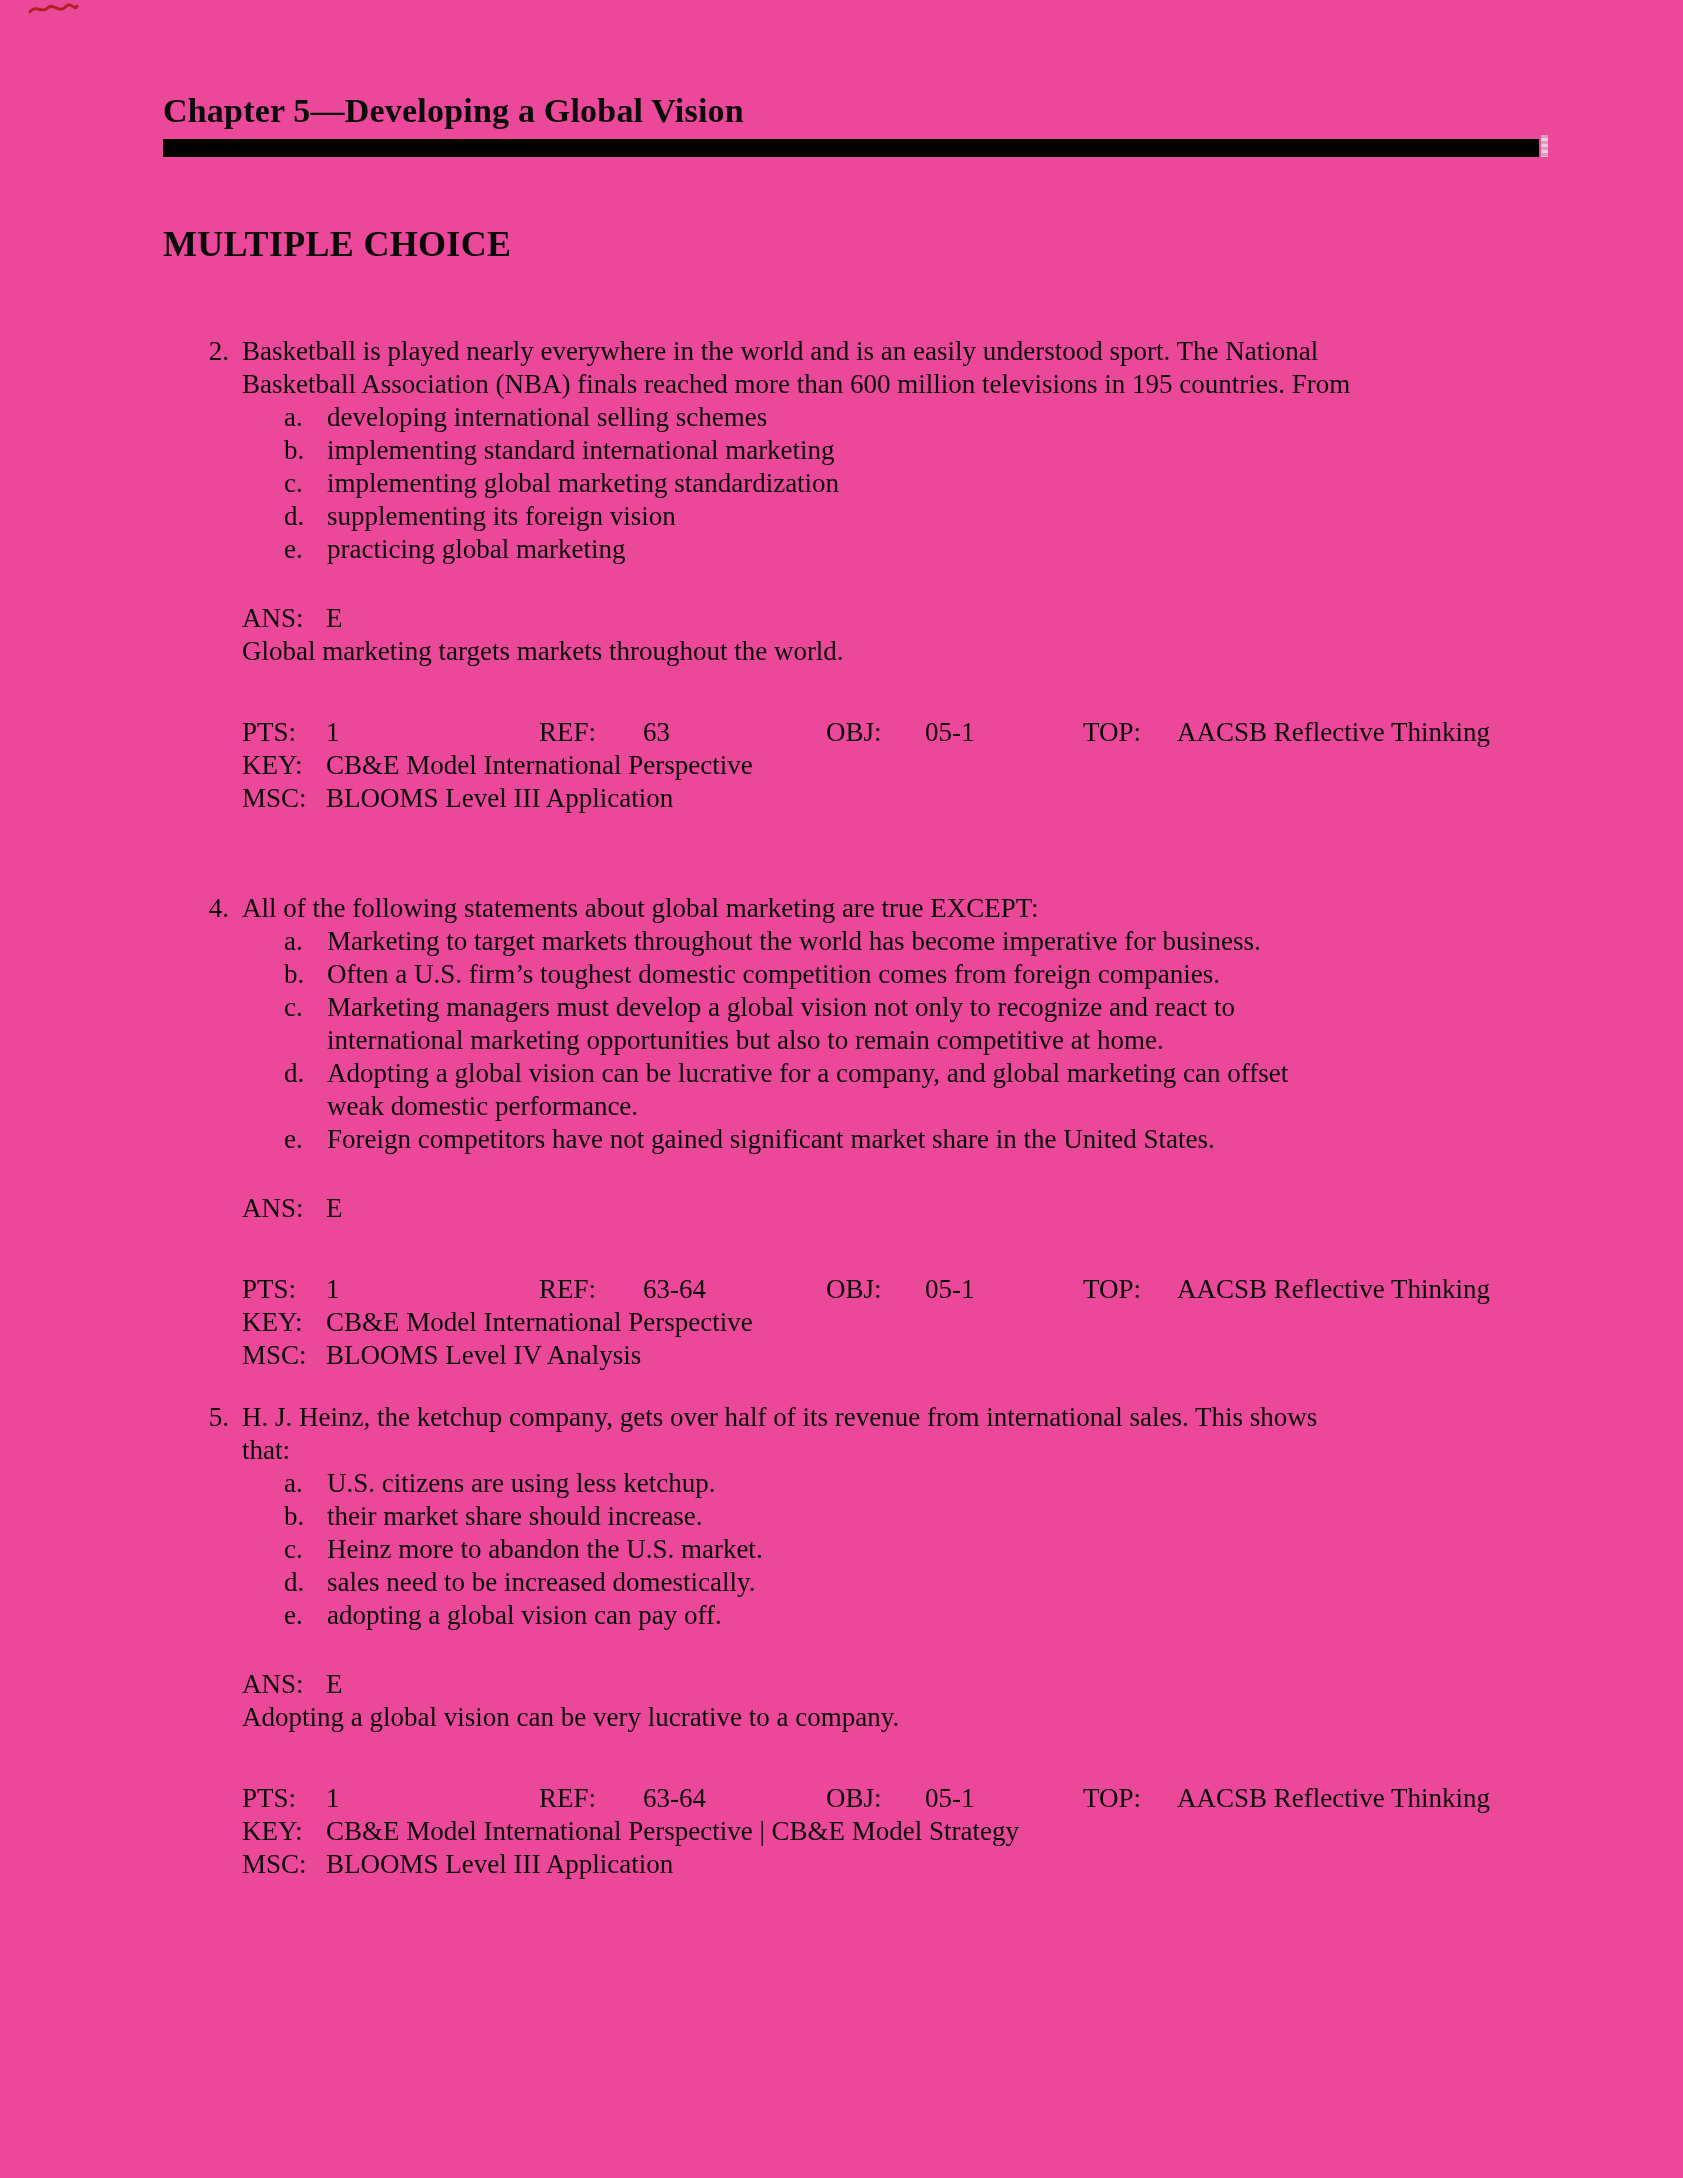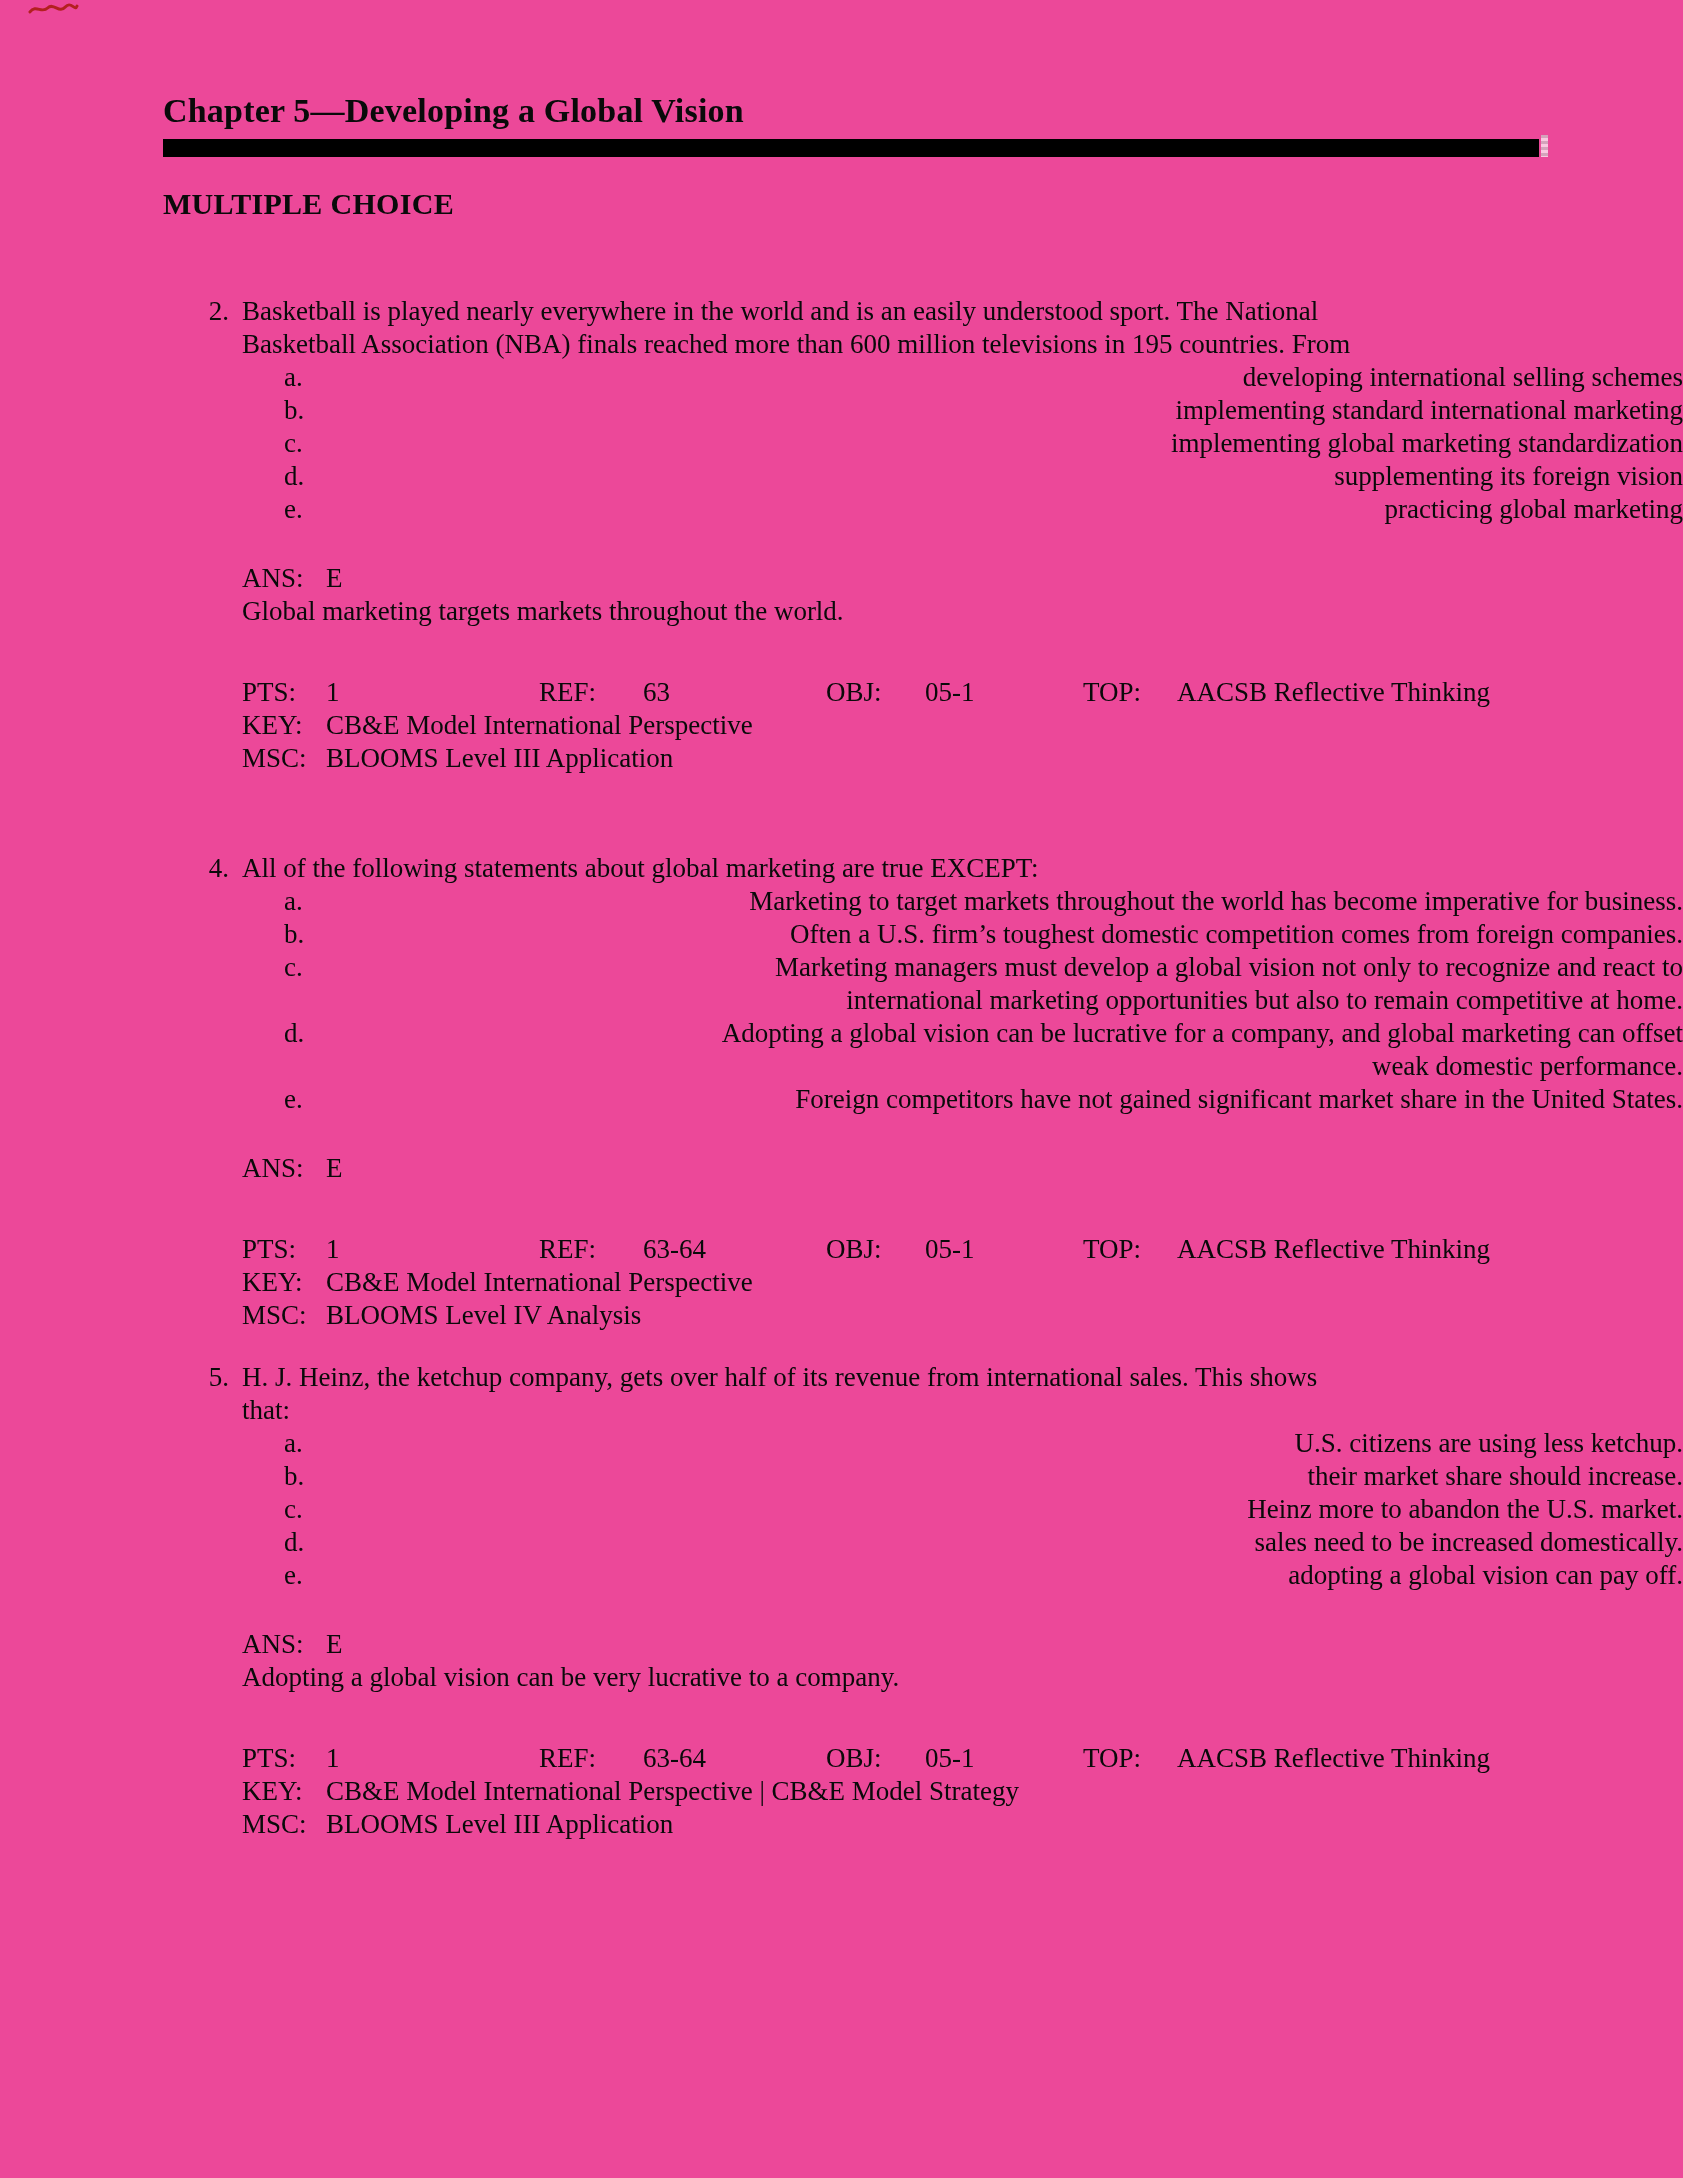--- a/index.html
+++ b/index.html
@@ -19,34 +19,34 @@
   .corner-mark { position:absolute; top:2px; left:28px; }
   .speck { position:absolute; top:135px; left:1541px; width:7px; height:22px;
            background:repeating-linear-gradient(#c9c9c9 0 3px,#ffffff 3px 6px); opacity:.7; }
   .title {
     margin:91px 0 0 0;
     font-size:34px; line-height:40px; font-weight:bold;
     letter-spacing:0.2px;
   }
   .rule { margin-top:8px; width:1376px; height:18px; background:#000; }
   .section-heading {
-    margin:29px 0 0 0;
-    font-size:30px; line-height:36px; font-weight:bold;
+    margin:69px 0 0 0;
+    font-size:36px; line-height:36px; font-weight:bold;
     letter-spacing:0.3px;
   }
   .question { margin:0; }
   .q2 { margin-top:73px; }
   .q4 { margin-top:77px; }
   .q5 { margin-top:29px; }
   .qrow { display:flex; }
   .qnum { flex:none; width:79px; box-sizing:border-box; padding-right:13px; text-align:right; }
   .qbody { flex:1 1 auto; min-width:0; }
   .opt { display:flex; }
   .olet { flex:none; width:43px; margin-left:42px; }
-  .otext { flex:1 1 auto; min-width:0;text-align:right; }
+  .otext { flex:1 1 auto; min-width:0; }
   .answer-block { margin-top:36px; }
   .meta { margin-top:48px; }
   .meta-row { display:flex; }
   .lab  { display:inline-block; width:84px; }
   .mcell { display:inline-block; white-space:nowrap; }
   .w1 { width:297px; }
   .w2 { width:287px; }
   .w3 { width:257px; }
   .labref { display:inline-block; width:104px; }
   .labobj { display:inline-block; width:99px; }

